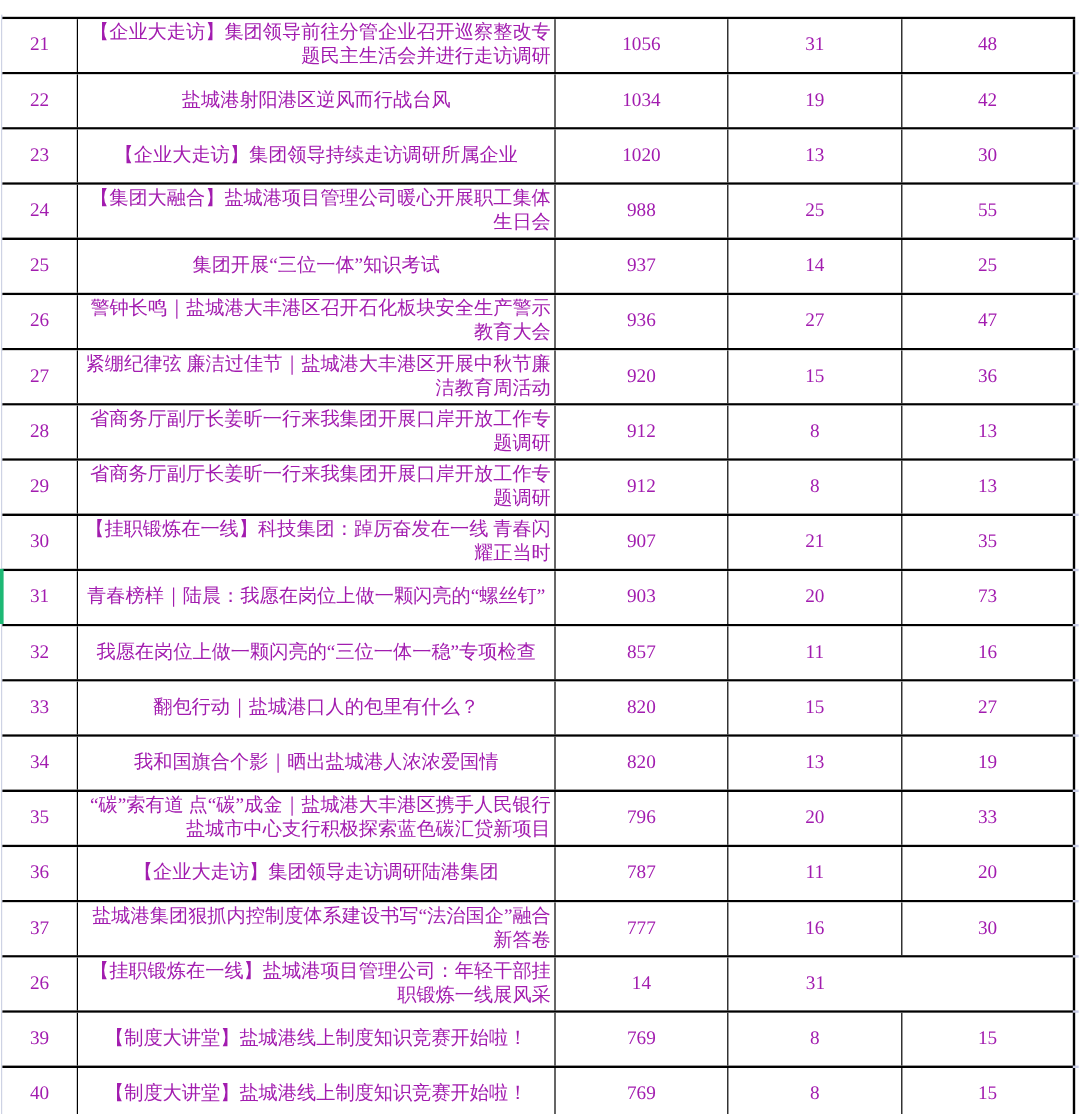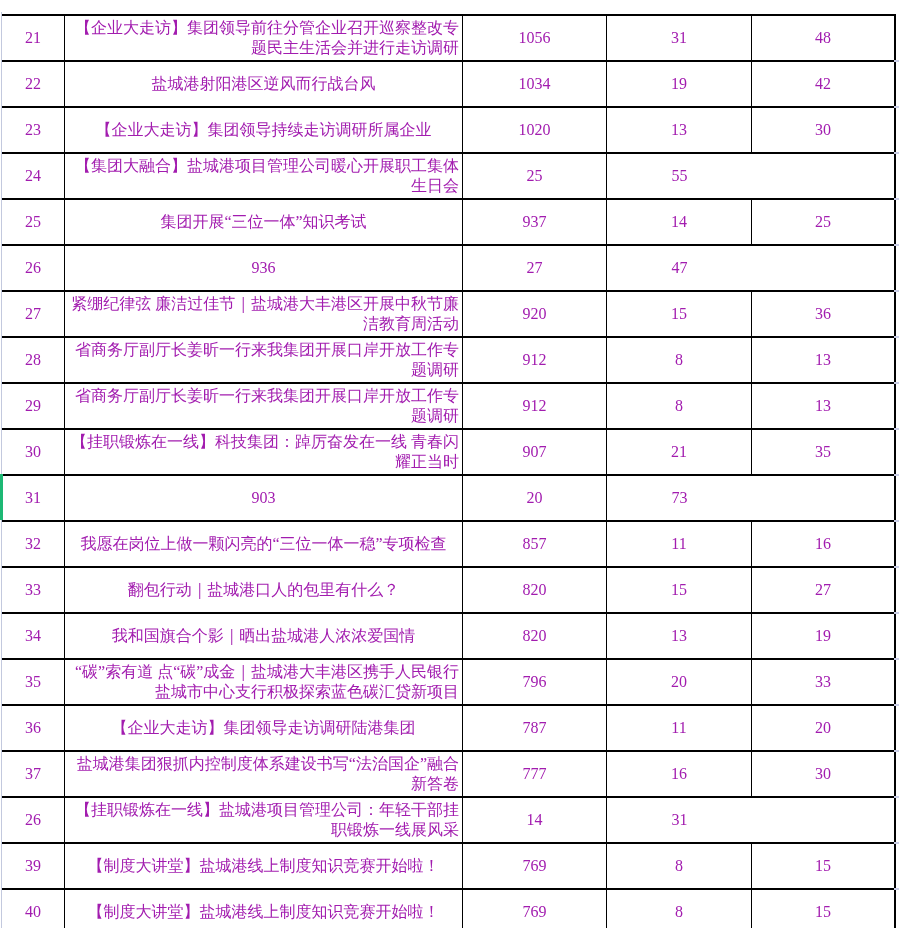--- a/index.html
+++ b/index.html
@@ -47,34 +47,36 @@
     <div class="cell">23</div>
     <div class="cell title">【企业大走访】集团领导持续走访调研所属企业</div>
     <div class="cell">1020</div>
     <div class="cell">13</div>
     <div class="cell">30</div>
   </div>
 
   <div class="row">
     <div class="cell">24</div>
     <div class="cell title">【集团大融合】盐城港项目管理公司暖心开展职工集体生日会</div>
+    <div class="cell">988</div>
     <div class="cell">25</div>
     <div class="cell">55</div>
   </div>
 
   <div class="row">
     <div class="cell">25</div>
     <div class="cell title">集团开展“三位一体”知识考试</div>
     <div class="cell">937</div>
     <div class="cell">14</div>
     <div class="cell">25</div>
   </div>
 
   <div class="row">
     <div class="cell">26</div>
+    <div class="cell title">警钟长鸣｜盐城港大丰港区召开石化板块安全生产警示教育大会</div>
     <div class="cell">936</div>
     <div class="cell">27</div>
     <div class="cell">47</div>
   </div>
 
   <div class="row">
     <div class="cell">27</div>
     <div class="cell title">紧绷纪律弦 廉洁过佳节｜盐城港大丰港区开展中秋节廉洁教育周活动</div>
     <div class="cell">920</div>
     <div class="cell">15</div>
@@ -100,20 +102,21 @@
   <div class="row">
     <div class="cell">30</div>
     <div class="cell title">【挂职锻炼在一线】科技集团：踔厉奋发在一线 青春闪耀正当时</div>
     <div class="cell">907</div>
     <div class="cell">21</div>
     <div class="cell">35</div>
   </div>
 
   <div class="row">
     <div class="cell">31</div>
+    <div class="cell title">青春榜样｜陆晨：我愿在岗位上做一颗闪亮的“螺丝钉”</div>
     <div class="cell">903</div>
     <div class="cell">20</div>
     <div class="cell">73</div>
   </div>
 
   <div class="row">
     <div class="cell">32</div>
     <div class="cell title">我愿在岗位上做一颗闪亮的“三位一体一稳”专项检查</div>
     <div class="cell">857</div>
     <div class="cell">11</div>

